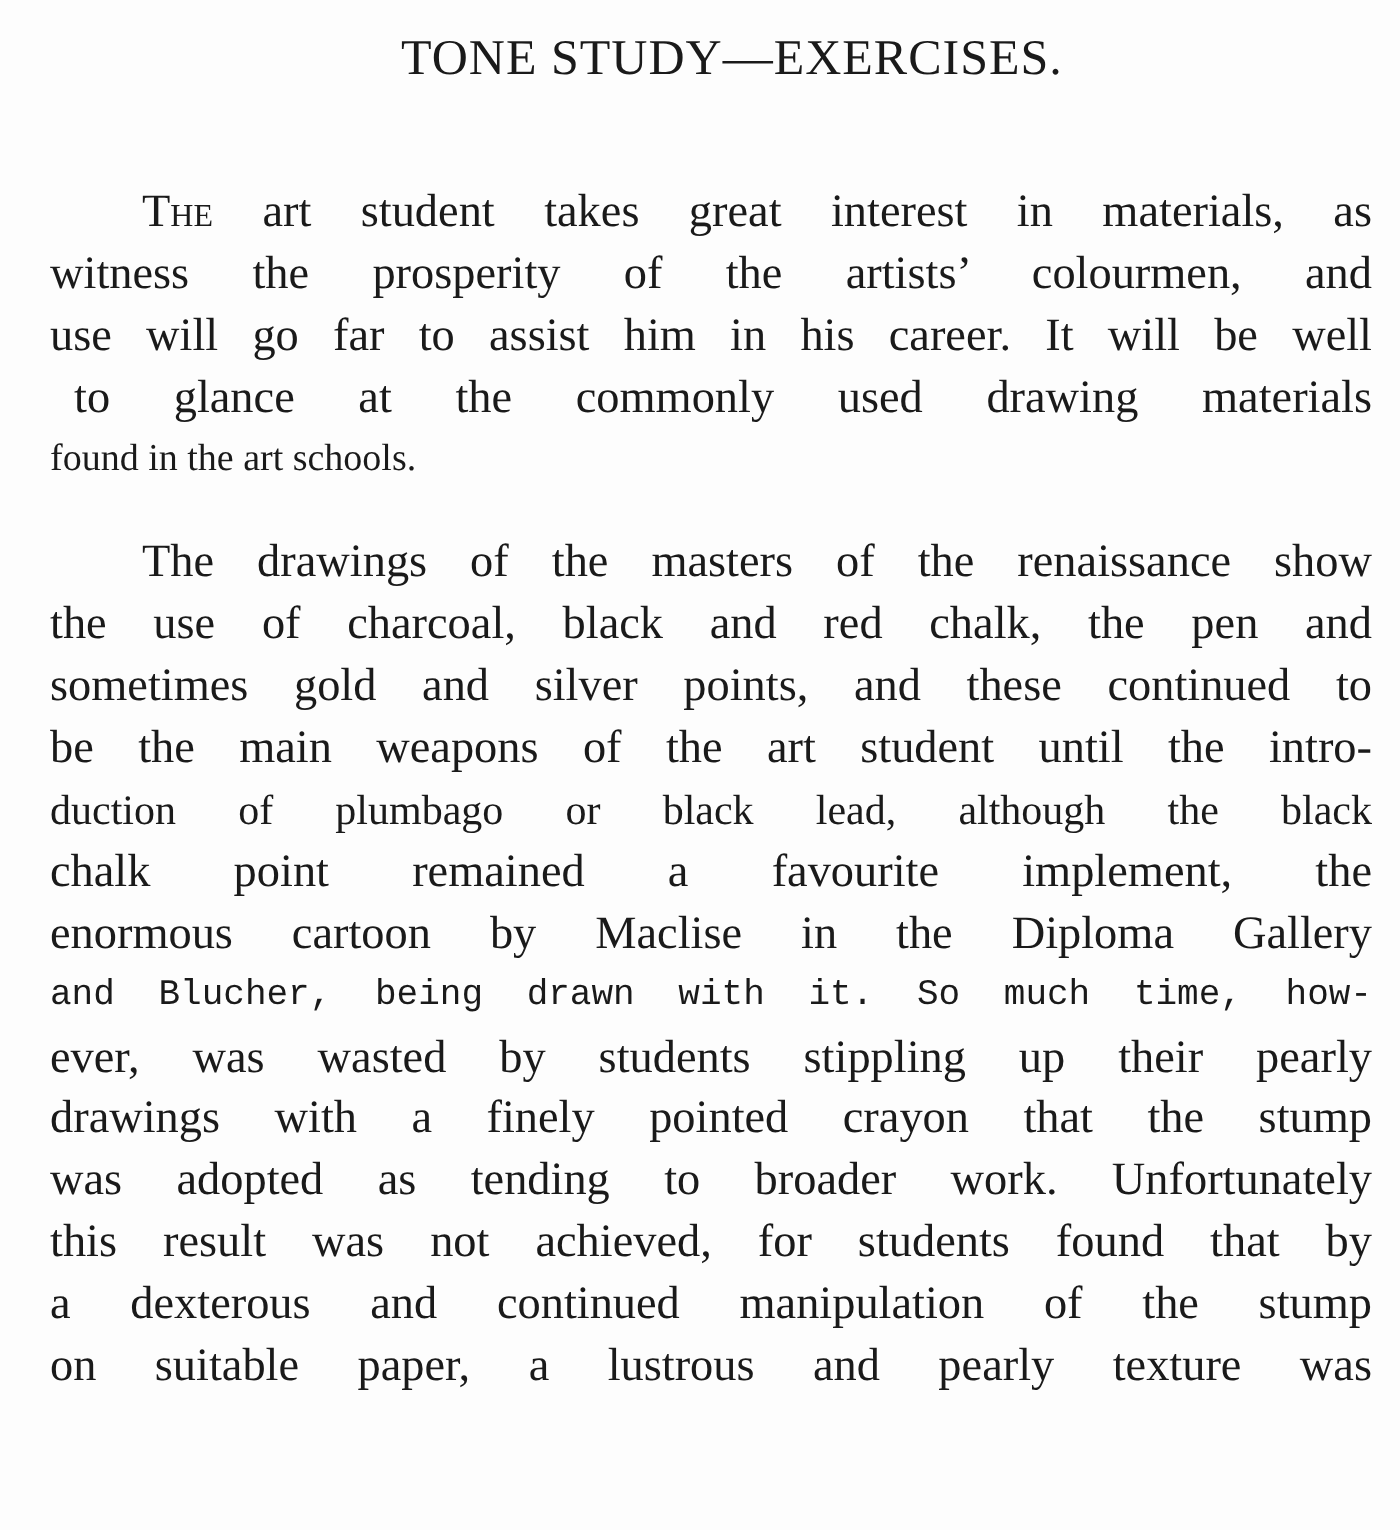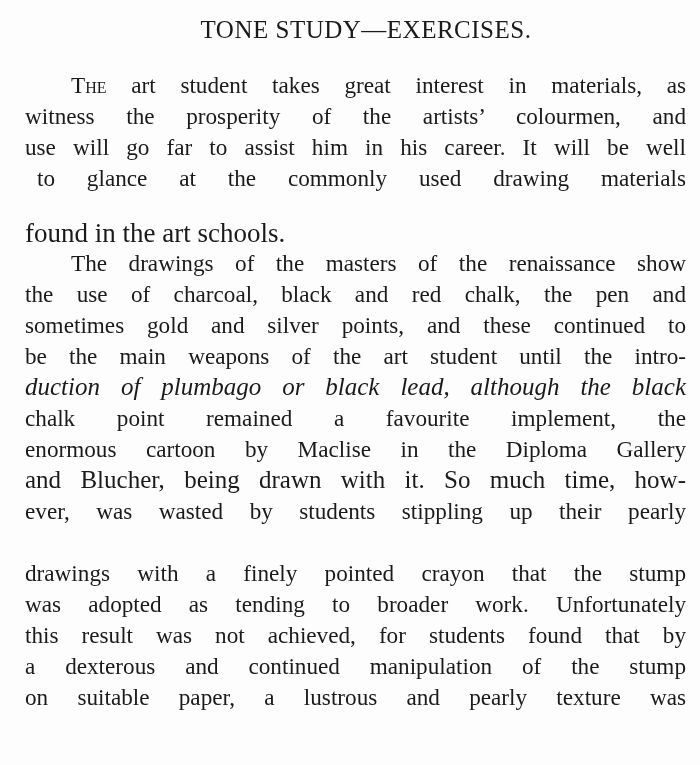--- a/index.html
+++ b/index.html
@@ -50,51 +50,52 @@
     text-align-last: justify;
     color: #1a1a1a;
   }
   .line.last {
     text-align: left;
     text-align-last: left;
   }
   .line.indent {
     padding-left: 46px;
     box-sizing: border-box;
+    margin-top: 21px;
   }
   .smallcaps {
     font-variant: small-caps;
   }
 </style>
 </head>
 <body>
 
 <div class="page">
   <div class="title">TONE STUDY—EXERCISES.</div>
 
   <div class="body-text">
 
     <div>
       <span class="line indent" style="font-size: 23.2px;"><span class="smallcaps">The</span><span> art student takes great interest in materials, as</span></span>
       <span class="line" style="font-size: 23.2px;">witness the prosperity of the  artists’ colourmen,  and</span>
       <span class="line" style="font-size: 23.2px;">use will go far to assist him in his career.   It will be well</span>
       <span class="line" style="font-size: 23.2px; margin-left: 12px;">to glance at the  commonly  used drawing  materials</span>
-      <span class="line last" style="font-size: 27px; margin-top: 24px;">found in the art schools.</span>
+      <span class="line last" style="font-size: 19px;">found in the art schools.</span>
     </div>
 
     <div>
       <span class="line indent" style="font-size: 23.2px;">The drawings of the masters of the renaissance show</span>
       <span class="line" style="font-size: 23.2px;">the use of charcoal, black and red chalk, the  pen and</span>
       <span class="line" style="font-size: 23.2px;">sometimes gold and silver points, and these continued to</span>
       <span class="line" style="font-size: 23.2px;">be the main weapons of the art student until the intro-</span>
-      <span class="line" style="font-size: 25px; font-style: italic;">duction of plumbago or black lead, although the black</span>
+      <span class="line" style="font-size: 21px;">duction of plumbago or black lead, although the black</span>
       <span class="line" style="font-size: 23.2px;">chalk point  remained  a  favourite  implement,  the</span>
       <span class="line" style="font-size: 23.2px;">enormous cartoon by Maclise in the Diploma Gallery</span>
-      <span class="line" style="font-size: 25px;">and Blucher, being drawn with it.   So much time, how-</span>
+      <span class="line" style="font-size: 18px; font-family: Liberation Mono, monospace;">and Blucher, being drawn with it.   So much time, how-</span>
       <span class="line" style="font-size: 23.2px;">ever, was wasted by students stippling  up their pearly</span>
-      <span class="line" style="font-size: 23.2px; margin-top: 32px;">drawings with a finely pointed crayon that  the stump</span>
+      <span class="line" style="font-size: 23.2px;">drawings with a finely pointed crayon that  the stump</span>
       <span class="line" style="font-size: 23.2px;">was adopted as tending to broader work.  Unfortunately</span>
       <span class="line" style="font-size: 23.2px;">this result was not achieved, for students found that by</span>
       <span class="line" style="font-size: 23.2px;">a dexterous and continued manipulation of the stump</span>
       <span class="line" style="font-size: 23.2px;">on suitable paper, a lustrous and pearly  texture  was</span>
     </div>
   </div>
 </div>
 
 </body></html>

